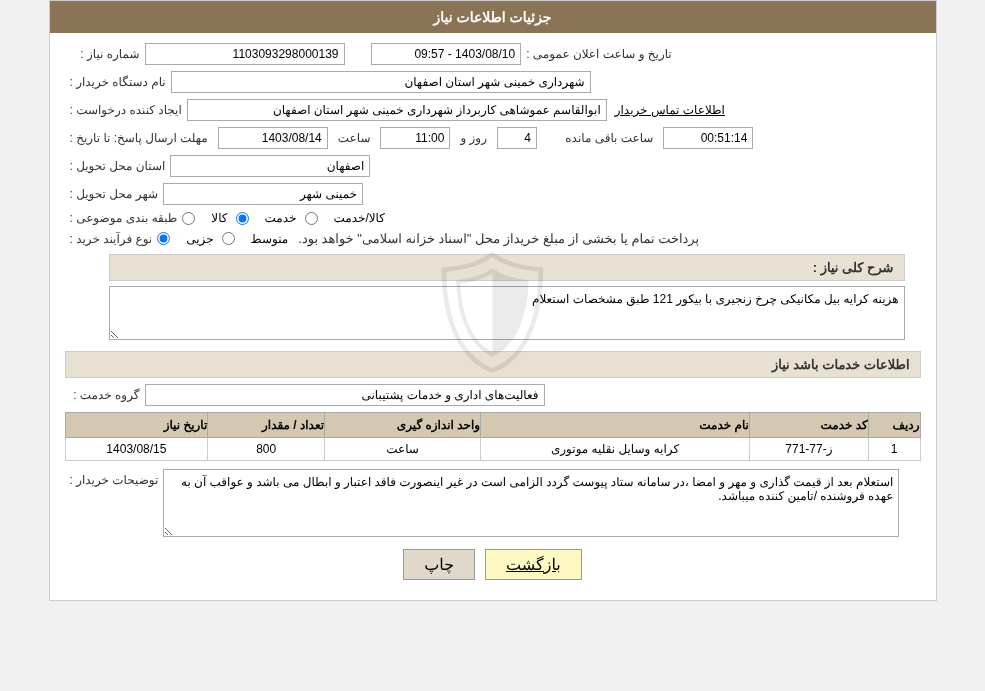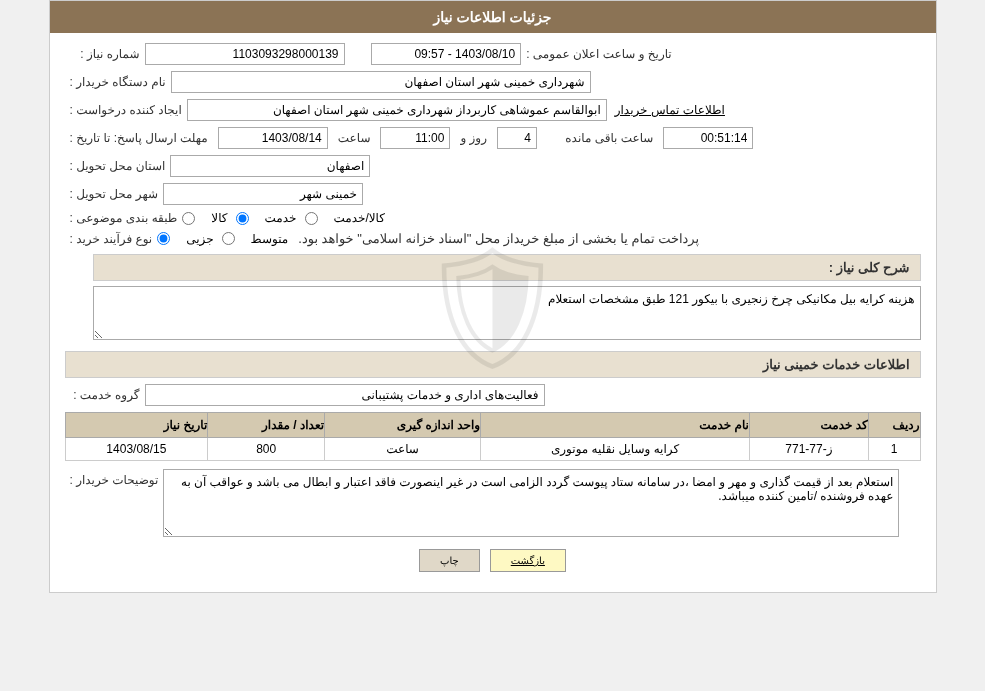--- a/index.html
+++ b/index.html
@@ -114,21 +114,21 @@
     .buttons-row {
       display: flex;
       justify-content: center;
       gap: 10px;
       margin-top: 12px;
       margin-bottom: 10px;
     }
     .btn {
       padding: 5px 20px;
       font-family: Tahoma, Arial, sans-serif;
-      font-size: 10px;
+      font-size: 16px;
       cursor: pointer;
       border: 1px solid #999;
     }
     .btn-print {
       background: #e0d8c8;
     }
     .btn-back {
       background: #fef9c3;
       text-decoration: underline;
     }
@@ -234,27 +234,27 @@
             <input type="radio" name="process" style="">
           </div>
           <div class="radio-item">
             <span>جزیی</span>
             <input type="radio" name="process" checked="" style="">
           </div>
         </div>
         <span class="label">نوع فرآیند خرید :</span>
       </div>
 
-      <div style="margin: 8px 0; padding-left: 28px;">
+      <div style="margin: 8px 16px; padding-left: 28px;">
         <div class="section-title">شرح کلی نیاز :</div>
         <textarea class="textarea-field" rows="3" readonly="" style="">هزینه کرایه بیل مکانیکی چرخ زنجیری با بیکور 121 طبق مشخصات استعلام</textarea>
       </div>
 
       <div style="margin: 8px 0;">
-        <div class="section-title">اطلاعات خدمات خمینی نیاز</div>
+        <div class="section-title">اطلاعات خدمات باشد نیاز</div>
 
         <div class="form-row" style="margin-top:6px;">
           <input class="input-field" type="text" readonly="" style="width: 400px;" value="فعالیت‌های اداری و خدمات پشتیبانی">
           <span class="label">گروه خدمت :</span>
         </div>
 
         <table class="service-table">
           <thead>
             <tr>
               <th>ردیف</th>

